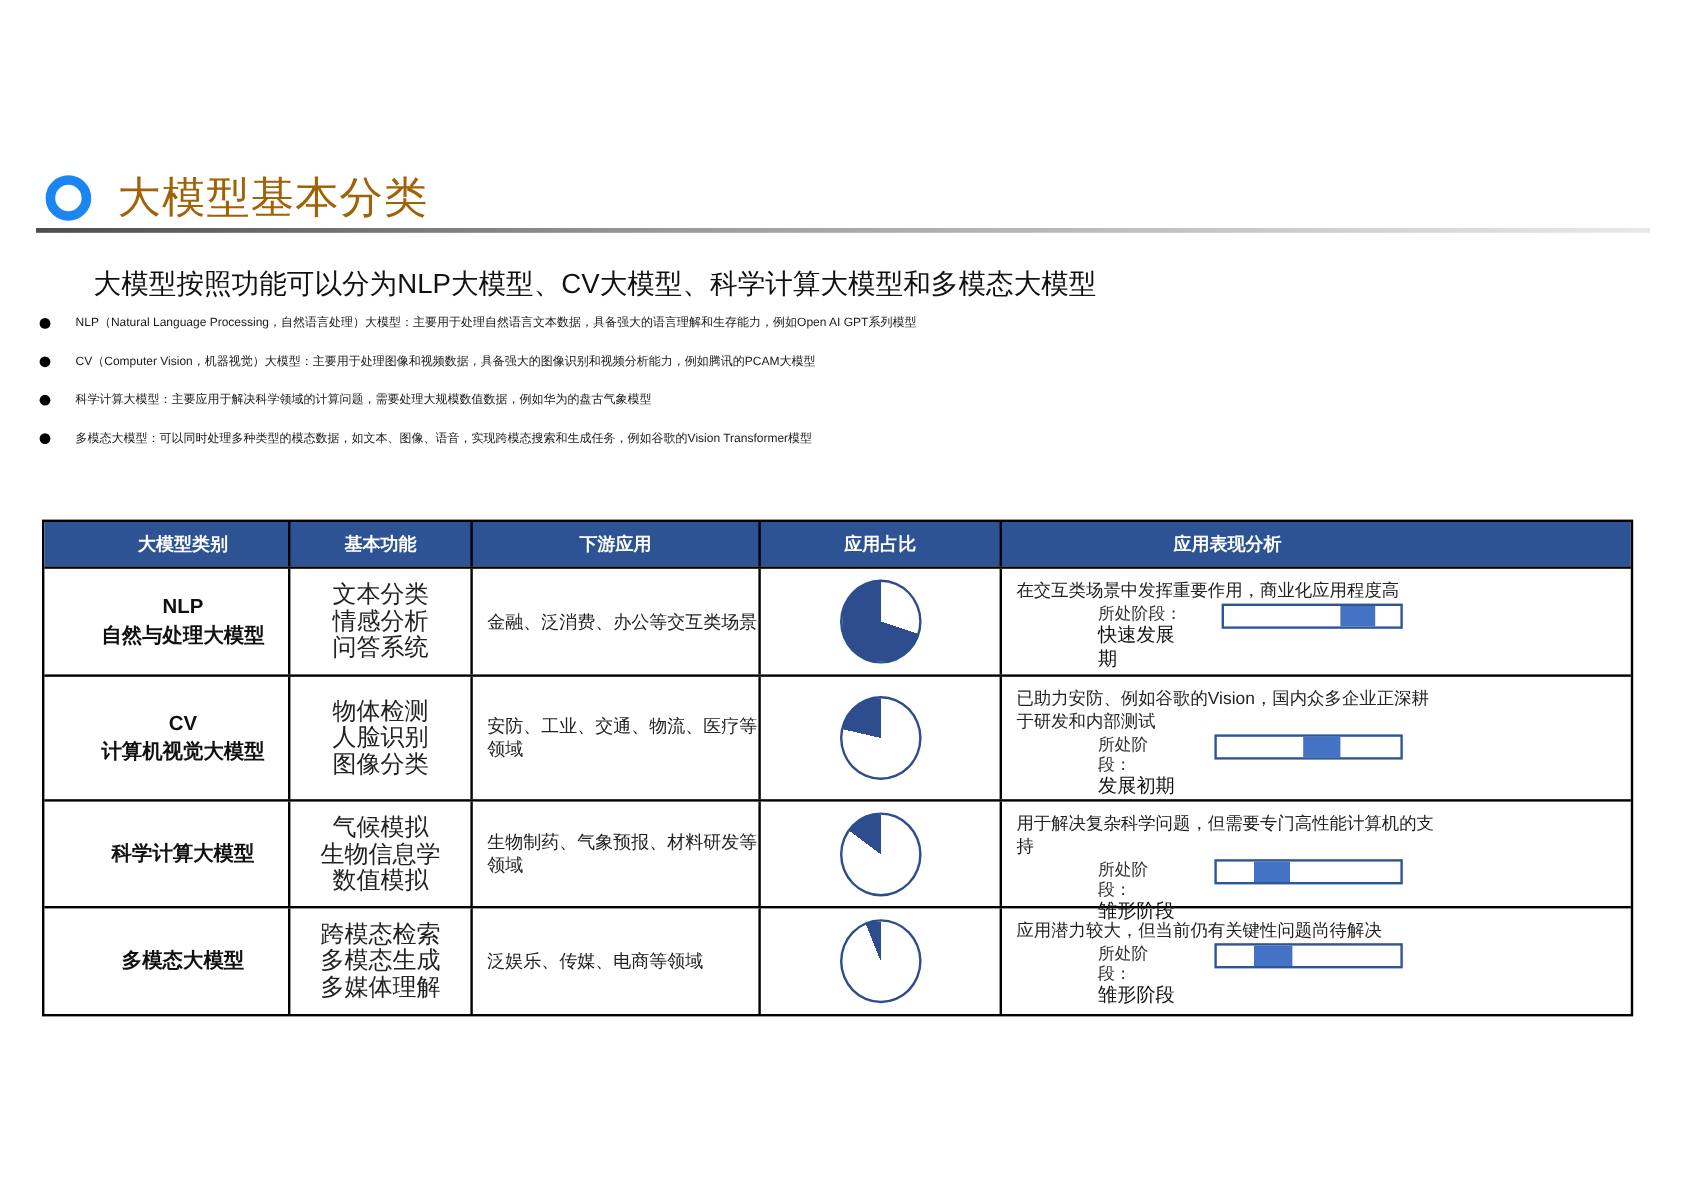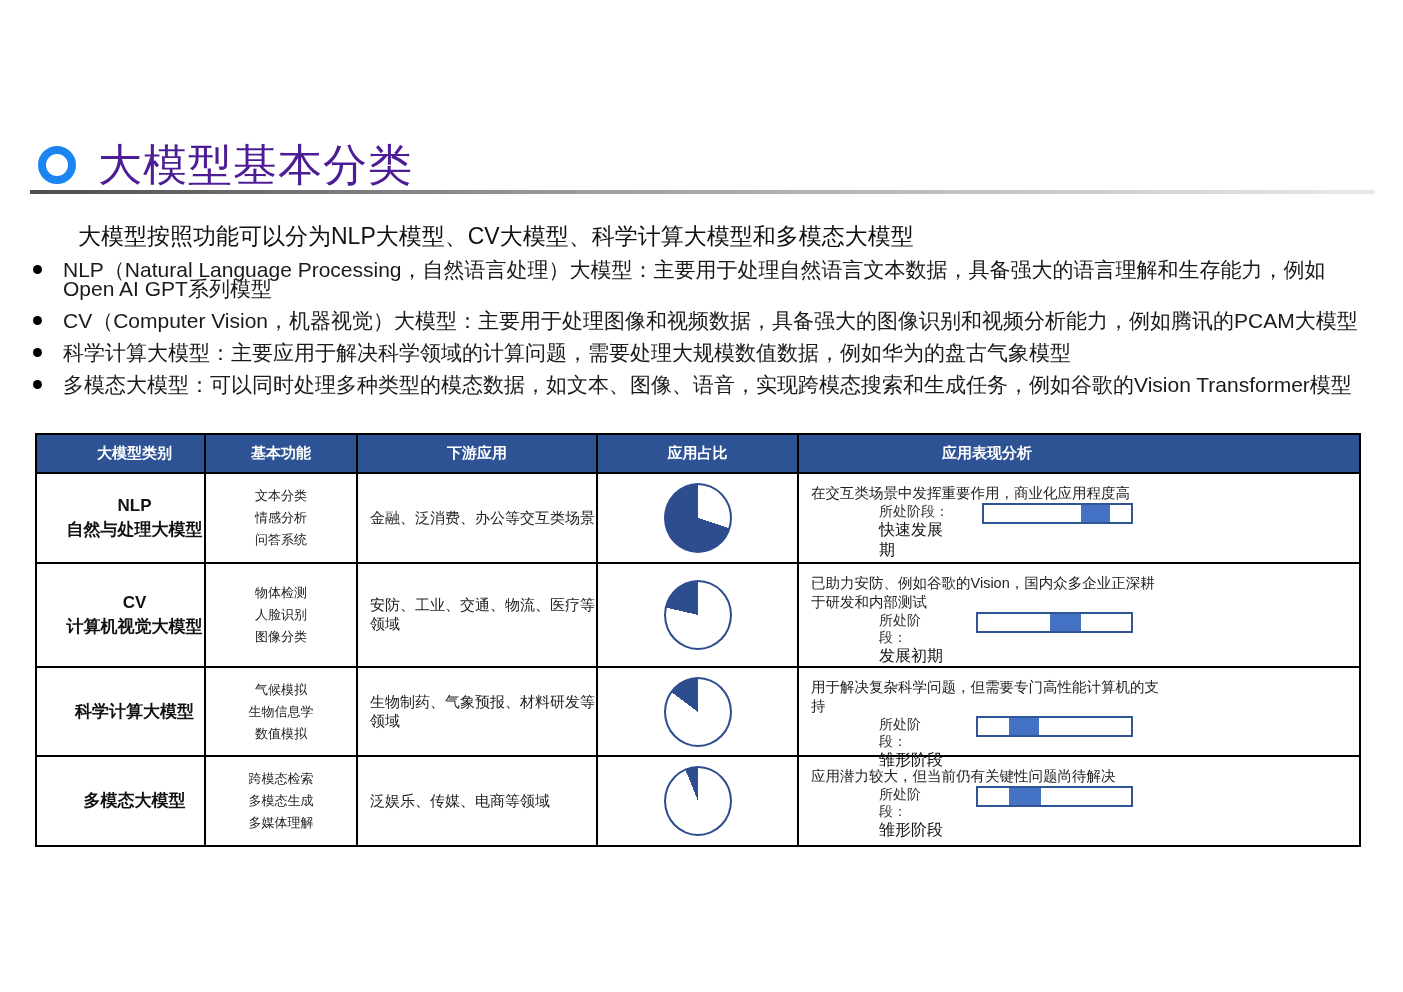--- a/index.html
+++ b/index.html
@@ -4,41 +4,41 @@
 <style>
   html,body{margin:0;padding:0;}
   body{
     width:1403px;height:992px;position:relative;background:#ffffff;
     font-family:"Liberation Sans","DejaVu Sans",sans-serif;color:#1a1a1a;
     overflow:hidden;
   }
   
   .title-row{position:absolute;left:38px;top:143px;display:flex;align-items:center;}
   .ring-icon{width:22px;height:22px;border:8px solid #1b86f2;border-radius:50%;background:#fff;}
-  .page-title{font-size:44px;line-height:44px;margin-left:22px;color:#4c1d95;letter-spacing:1px;}
+  .page-title{font-size:36px;line-height:44px;margin-left:22px;color:#a16207;letter-spacing:1px;}
   .title-divider{position:absolute;left:30px;top:190px;width:1345px;height:4px;
     background:linear-gradient(to right,#4d4d4d,#9b9b9b 40%,#e9e9e9);}
   
   .subtitle{position:absolute;left:78px;top:221px;font-size:23px;color:#111;}
   .bullets{position:absolute;left:30px;top:260px;width:1345px;}
-  .bullet{display:flex;align-items:flex-start;margin-bottom:13px;font-size:21px;line-height:19px;}
+  .bullet{display:flex;align-items:flex-start;margin-bottom:13px;font-size:10px;line-height:19px;}
   .bullet .dot{width:9px;height:9px;border-radius:50%;background:#000;margin:5px 21px 0 3px;flex:0 0 9px;}
   
   .ttable{position:absolute;left:35px;top:433px;width:1322px;border:2px solid #000;box-sizing:content-box;}
   .trow{display:flex;}
   .trow + .trow{border-top:2px solid #000;}
   .cell{box-sizing:border-box;border-right:2px solid #000;display:flex;flex-direction:column;justify-content:center;}
   .cell:last-child{border-right:none;}
-  .c1{width:169px;padding-left:28px;}.c2{width:152px;}.c3{width:240px;}.c4{width:201px;}.c5{width:376px;}
+  .c1{width:205px;padding-left:28px;}.c2{width:152px;}.c3{width:240px;}.c4{width:201px;}.c5{width:376px;}
   .thead{height:37px;background:#2e5395;}
   .thead .cell{align-items:center;justify-content:center;color:#fff;font-weight:bold;font-size:15px;}
   .cat-cell{align-items:center;text-align:left;font-weight:bold;}
   .cat-line{font-size:17px;line-height:24px;color:#111;}
   .func-cell{align-items:center;text-align:center;}
-  .func-line{font-size:13px;line-height:22px;color:#222;}
+  .func-line{font-size:20px;line-height:22px;color:#222;}
   .apps-cell{justify-content:center;padding-left:12px;font-size:15px;color:#222;}
   .pie-cell{align-items:center;justify-content:center;}
   .pie{width:64px;height:66px;border-radius:50%;border:2px solid #2e4d8e;}
   .ana-cell{justify-content:flex-start;padding:10px 12px 8px 12px;}
   .ana-text{font-size:14.5px;line-height:19px;color:#222;}
   .ana-bottom{margin-top:auto;display:flex;align-items:flex-start;padding-bottom:2px;gap:32px;}
   .stage-block{margin-left:68px;}
   .stage-label{font-size:14px;color:#333;line-height:17px;}
   .stage-name{font-size:16px;font-weight:normal;color:#111;line-height:20px;}
   .stage-bar{margin-left:auto;margin-right:30px;position:relative;width:168px;height:21px;

